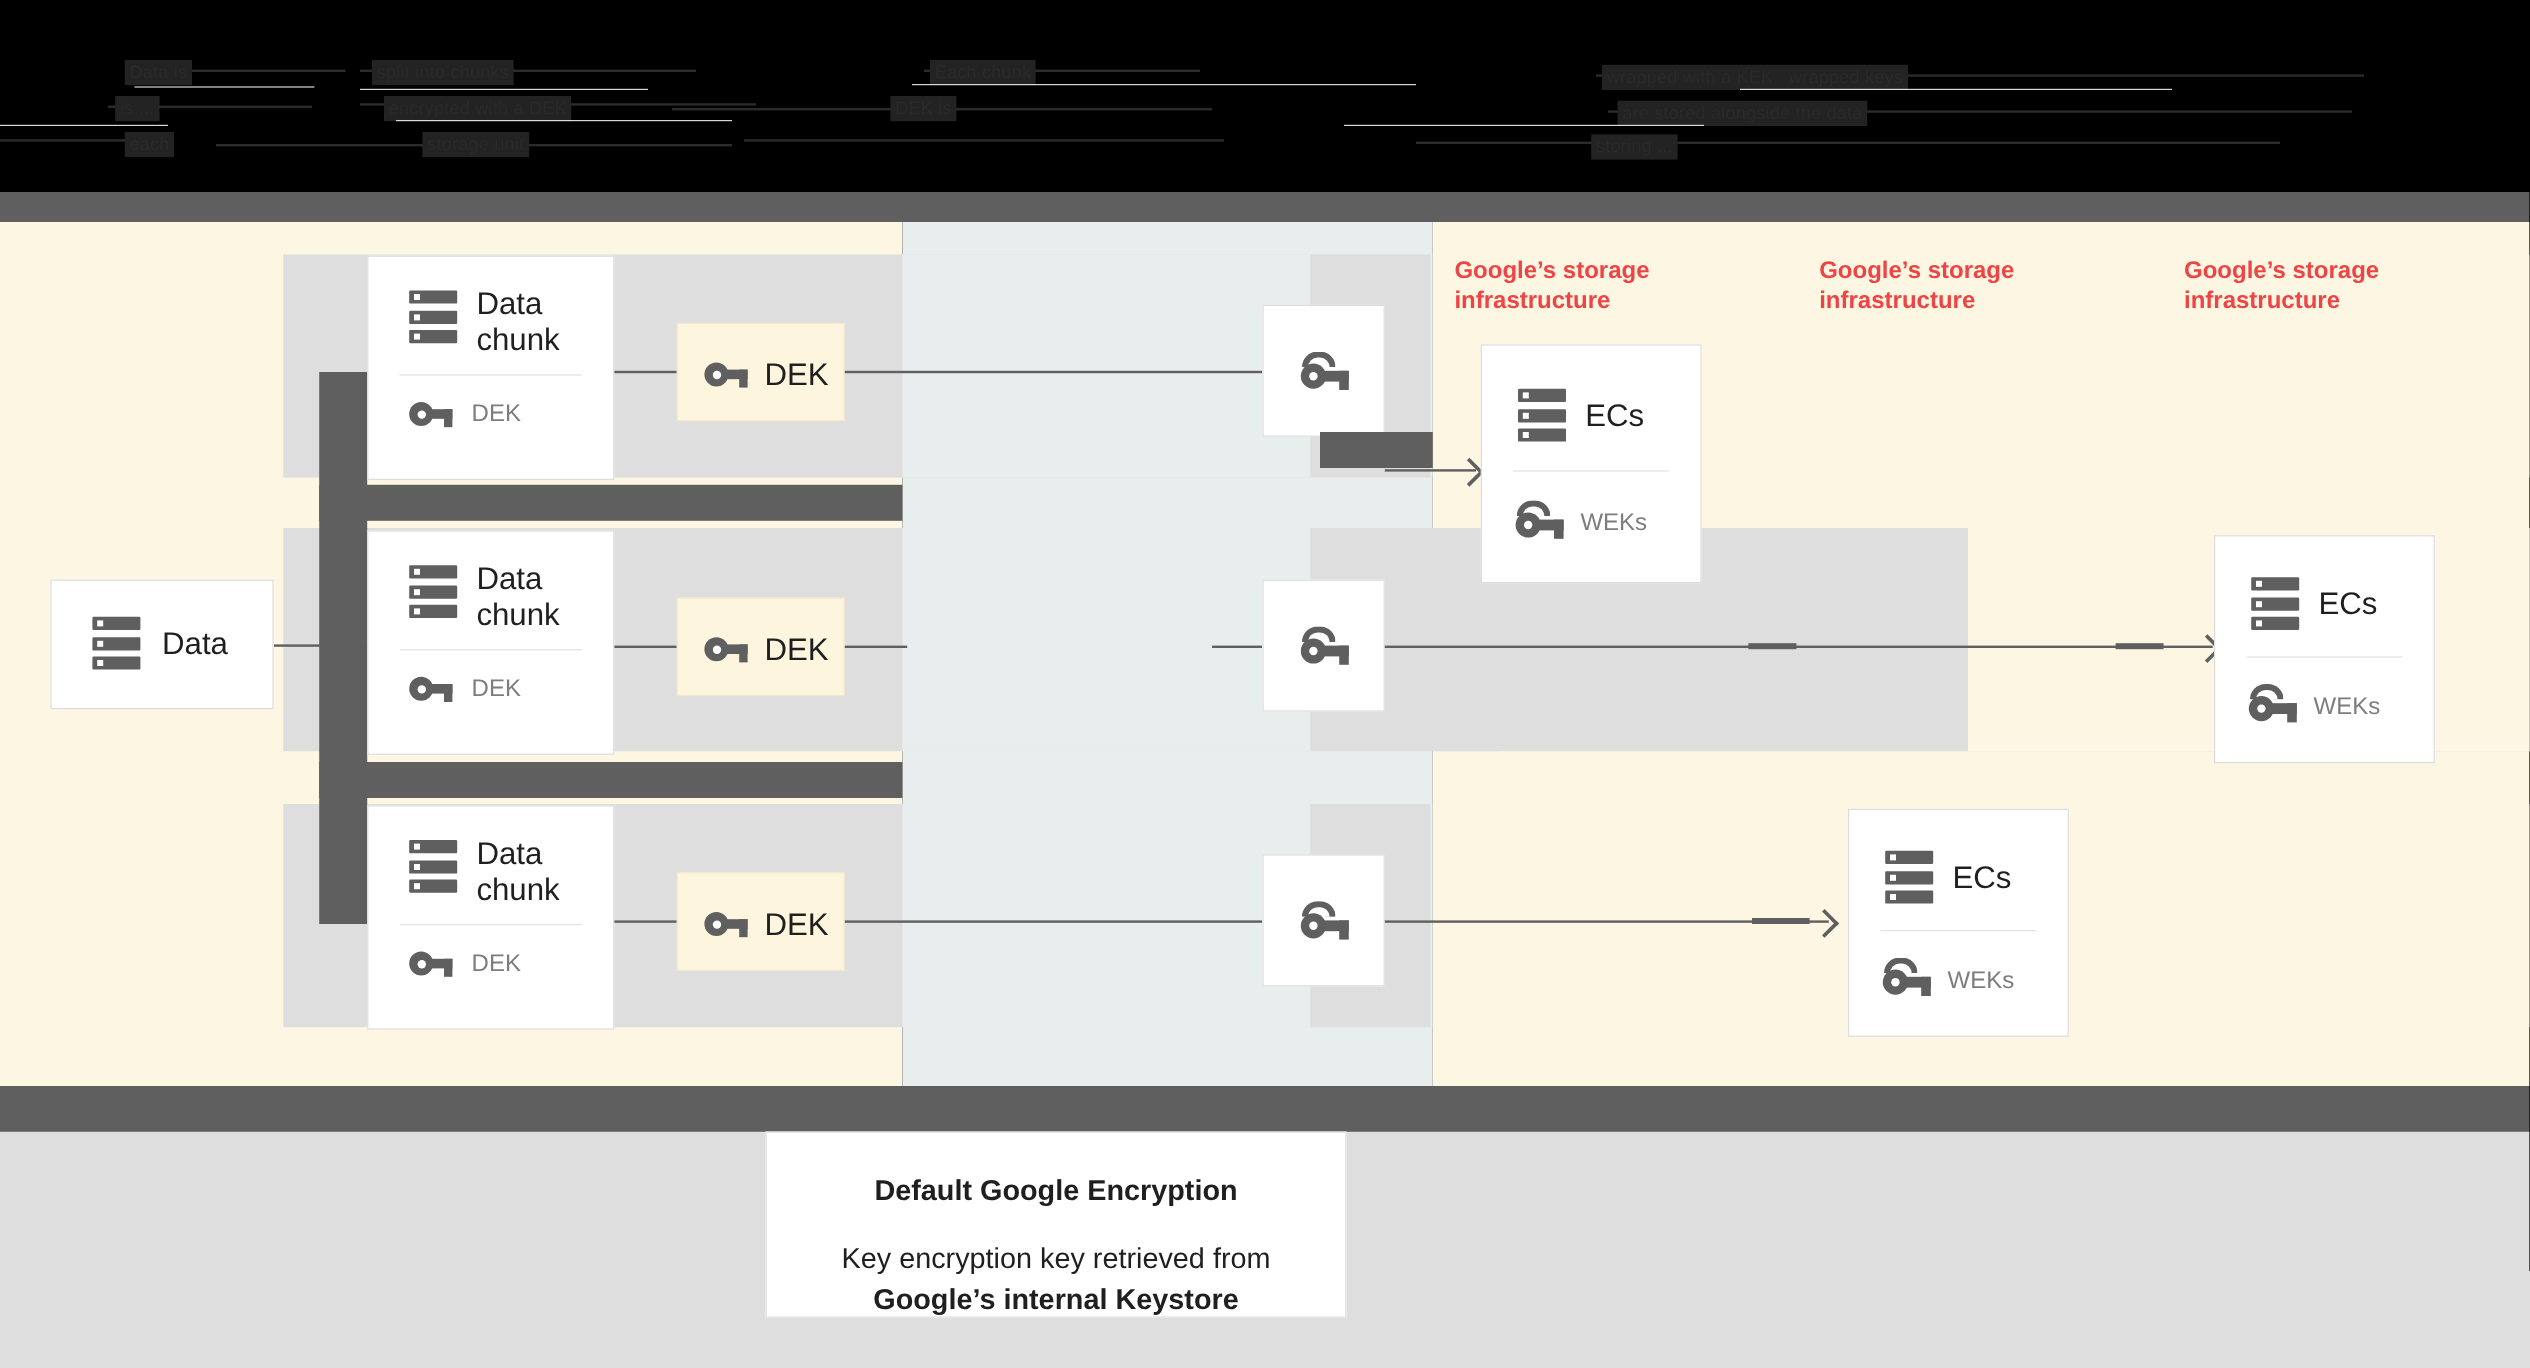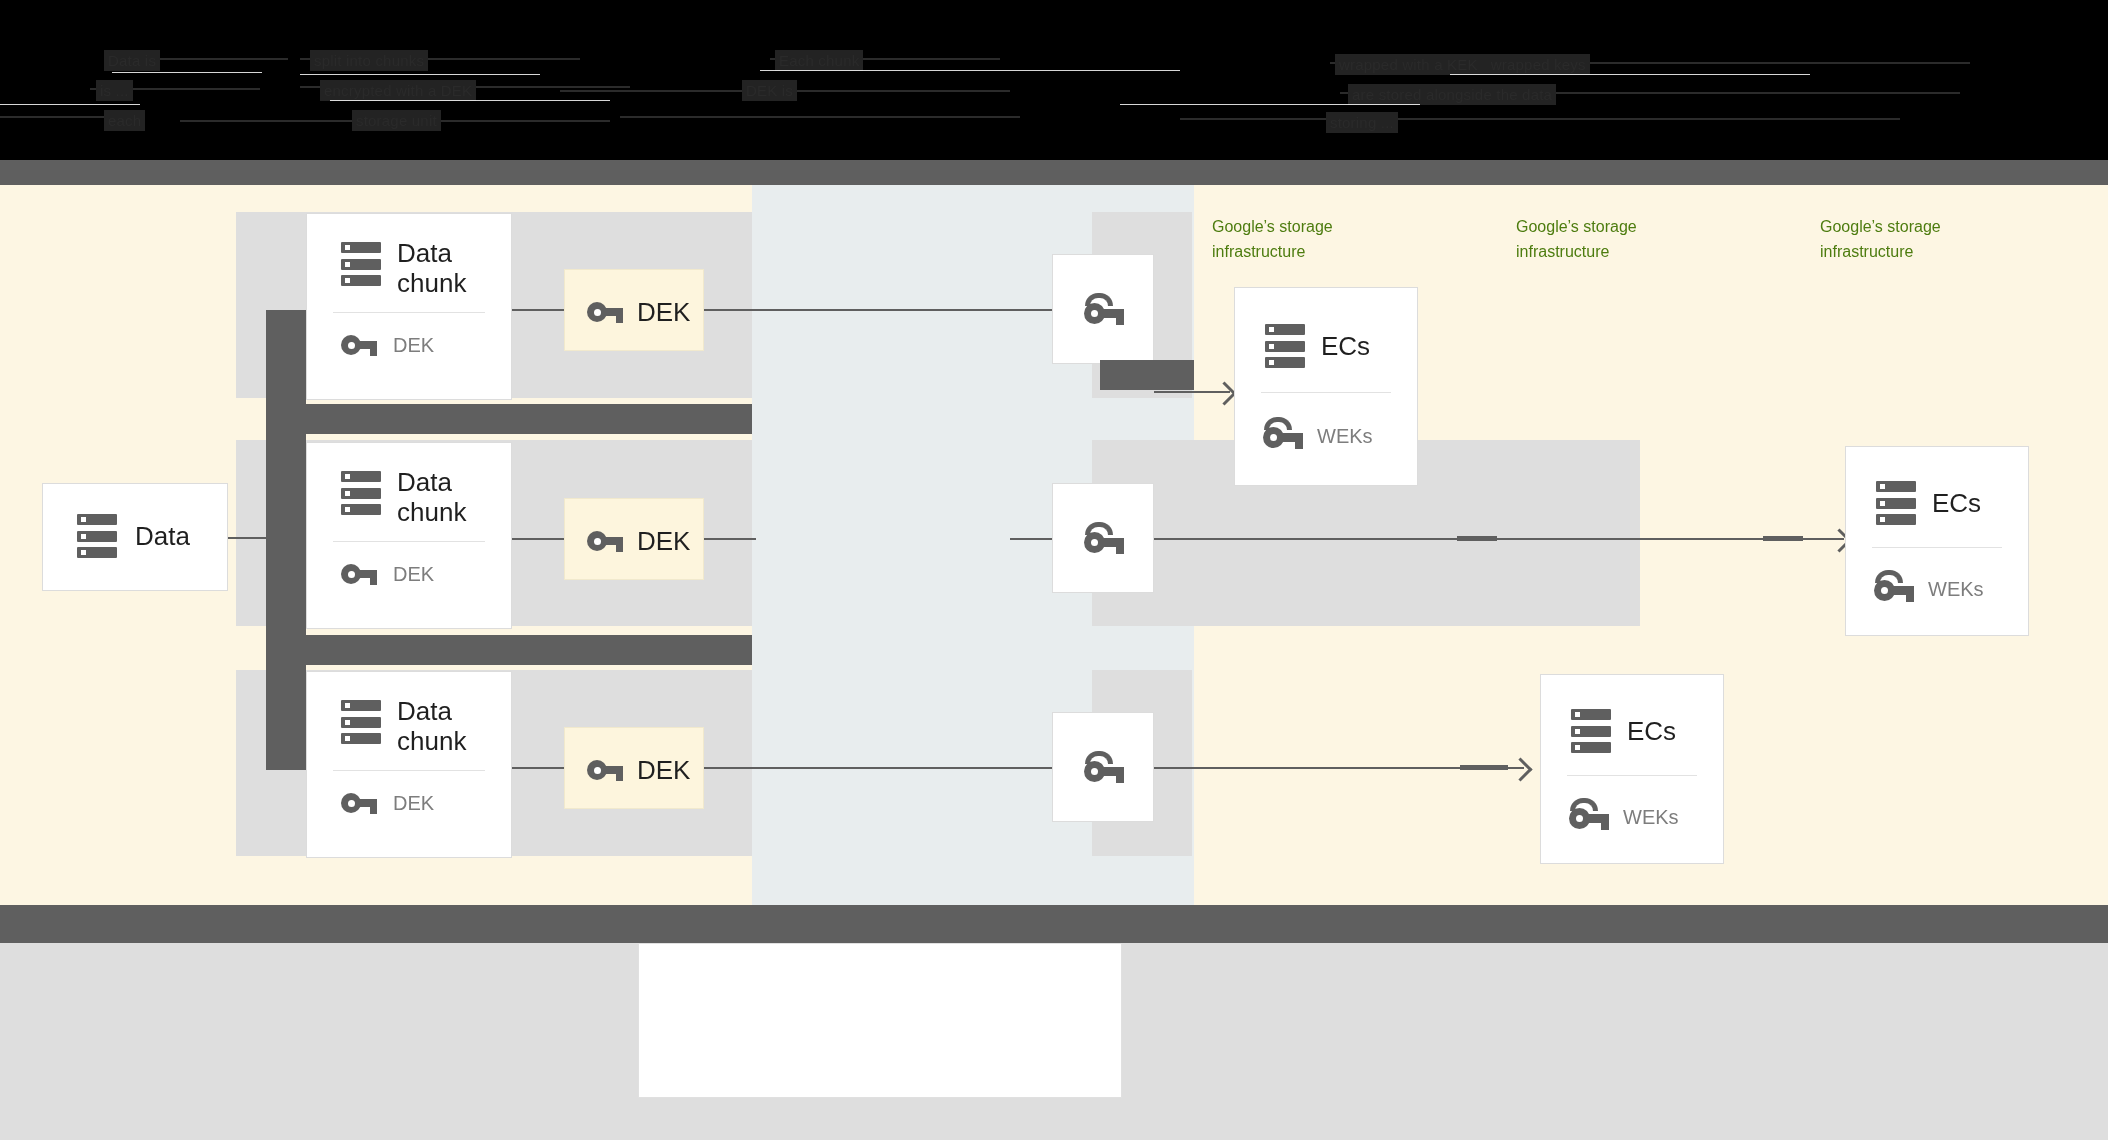--- a/index.html
+++ b/index.html
@@ -54,21 +54,21 @@
   .wkey .hole{position:absolute;left:7px;top:17px;width:7px;height:7px;border-radius:50%;background:#fff;}
   .wkey .shaft{position:absolute;left:18px;top:16px;width:22px;height:9px;background:#5f5f5f;}
   .wkey .tooth{position:absolute;left:32px;top:16px;width:8px;height:16px;background:#5f5f5f;}
 
   
   .line{position:absolute;background:#5f5f5f;height:2px;}
   .seg{position:absolute;background:#5f5f5f;height:5px;}
   .arrowchev{position:absolute;width:14px;height:14px;border-top:3px solid #5f5f5f;border-right:3px solid #5f5f5f;transform:rotate(45deg);}
 
   
-  .seclabel{position:absolute;font-size:16px;line-height:25px;color:#4d7c0f;white-space:pre-line;}
+  .seclabel{position:absolute;font-size:20px;line-height:25px;color:#ef4444;white-space:pre-line;font-weight:bold;}
 
   
   .caption{position:absolute;background:#fff;border:1px solid #e0e0e0;box-sizing:border-box;text-align:center;}
   .caption .ct{font-size:24px;font-weight:bold;color:#1f1f1f;}
   .caption .cb{font-size:24px;color:#1f1f1f;line-height:34px;}
   .caption .cb b{font-weight:bold;}
 
   
   .hl{position:absolute;background:#5f5f5f;}
 </style>
@@ -374,15 +374,20 @@
           <span class="head"></span>
           <span class="shaft"></span>
           <span class="tooth"></span>
           <span class="hole"></span>
       </span>
       <span class="sub" style="margin-top:6px;">WEKs</span>
     </div>
   </div>
 
   <div class="caption" style="left:638px;top:943px;width:484px;height:155px;">
+    <div class="ct" style="margin-top:35px;">Default Google Encryption</div>
+    <div class="cb" style="margin-top:26px;">
+      <span>Key encryption key retrieved from</span><br>
+      <b>Google’s internal Keystore</b>
+    </div>
   </div>
 
 </div>
 
 </body></html>

